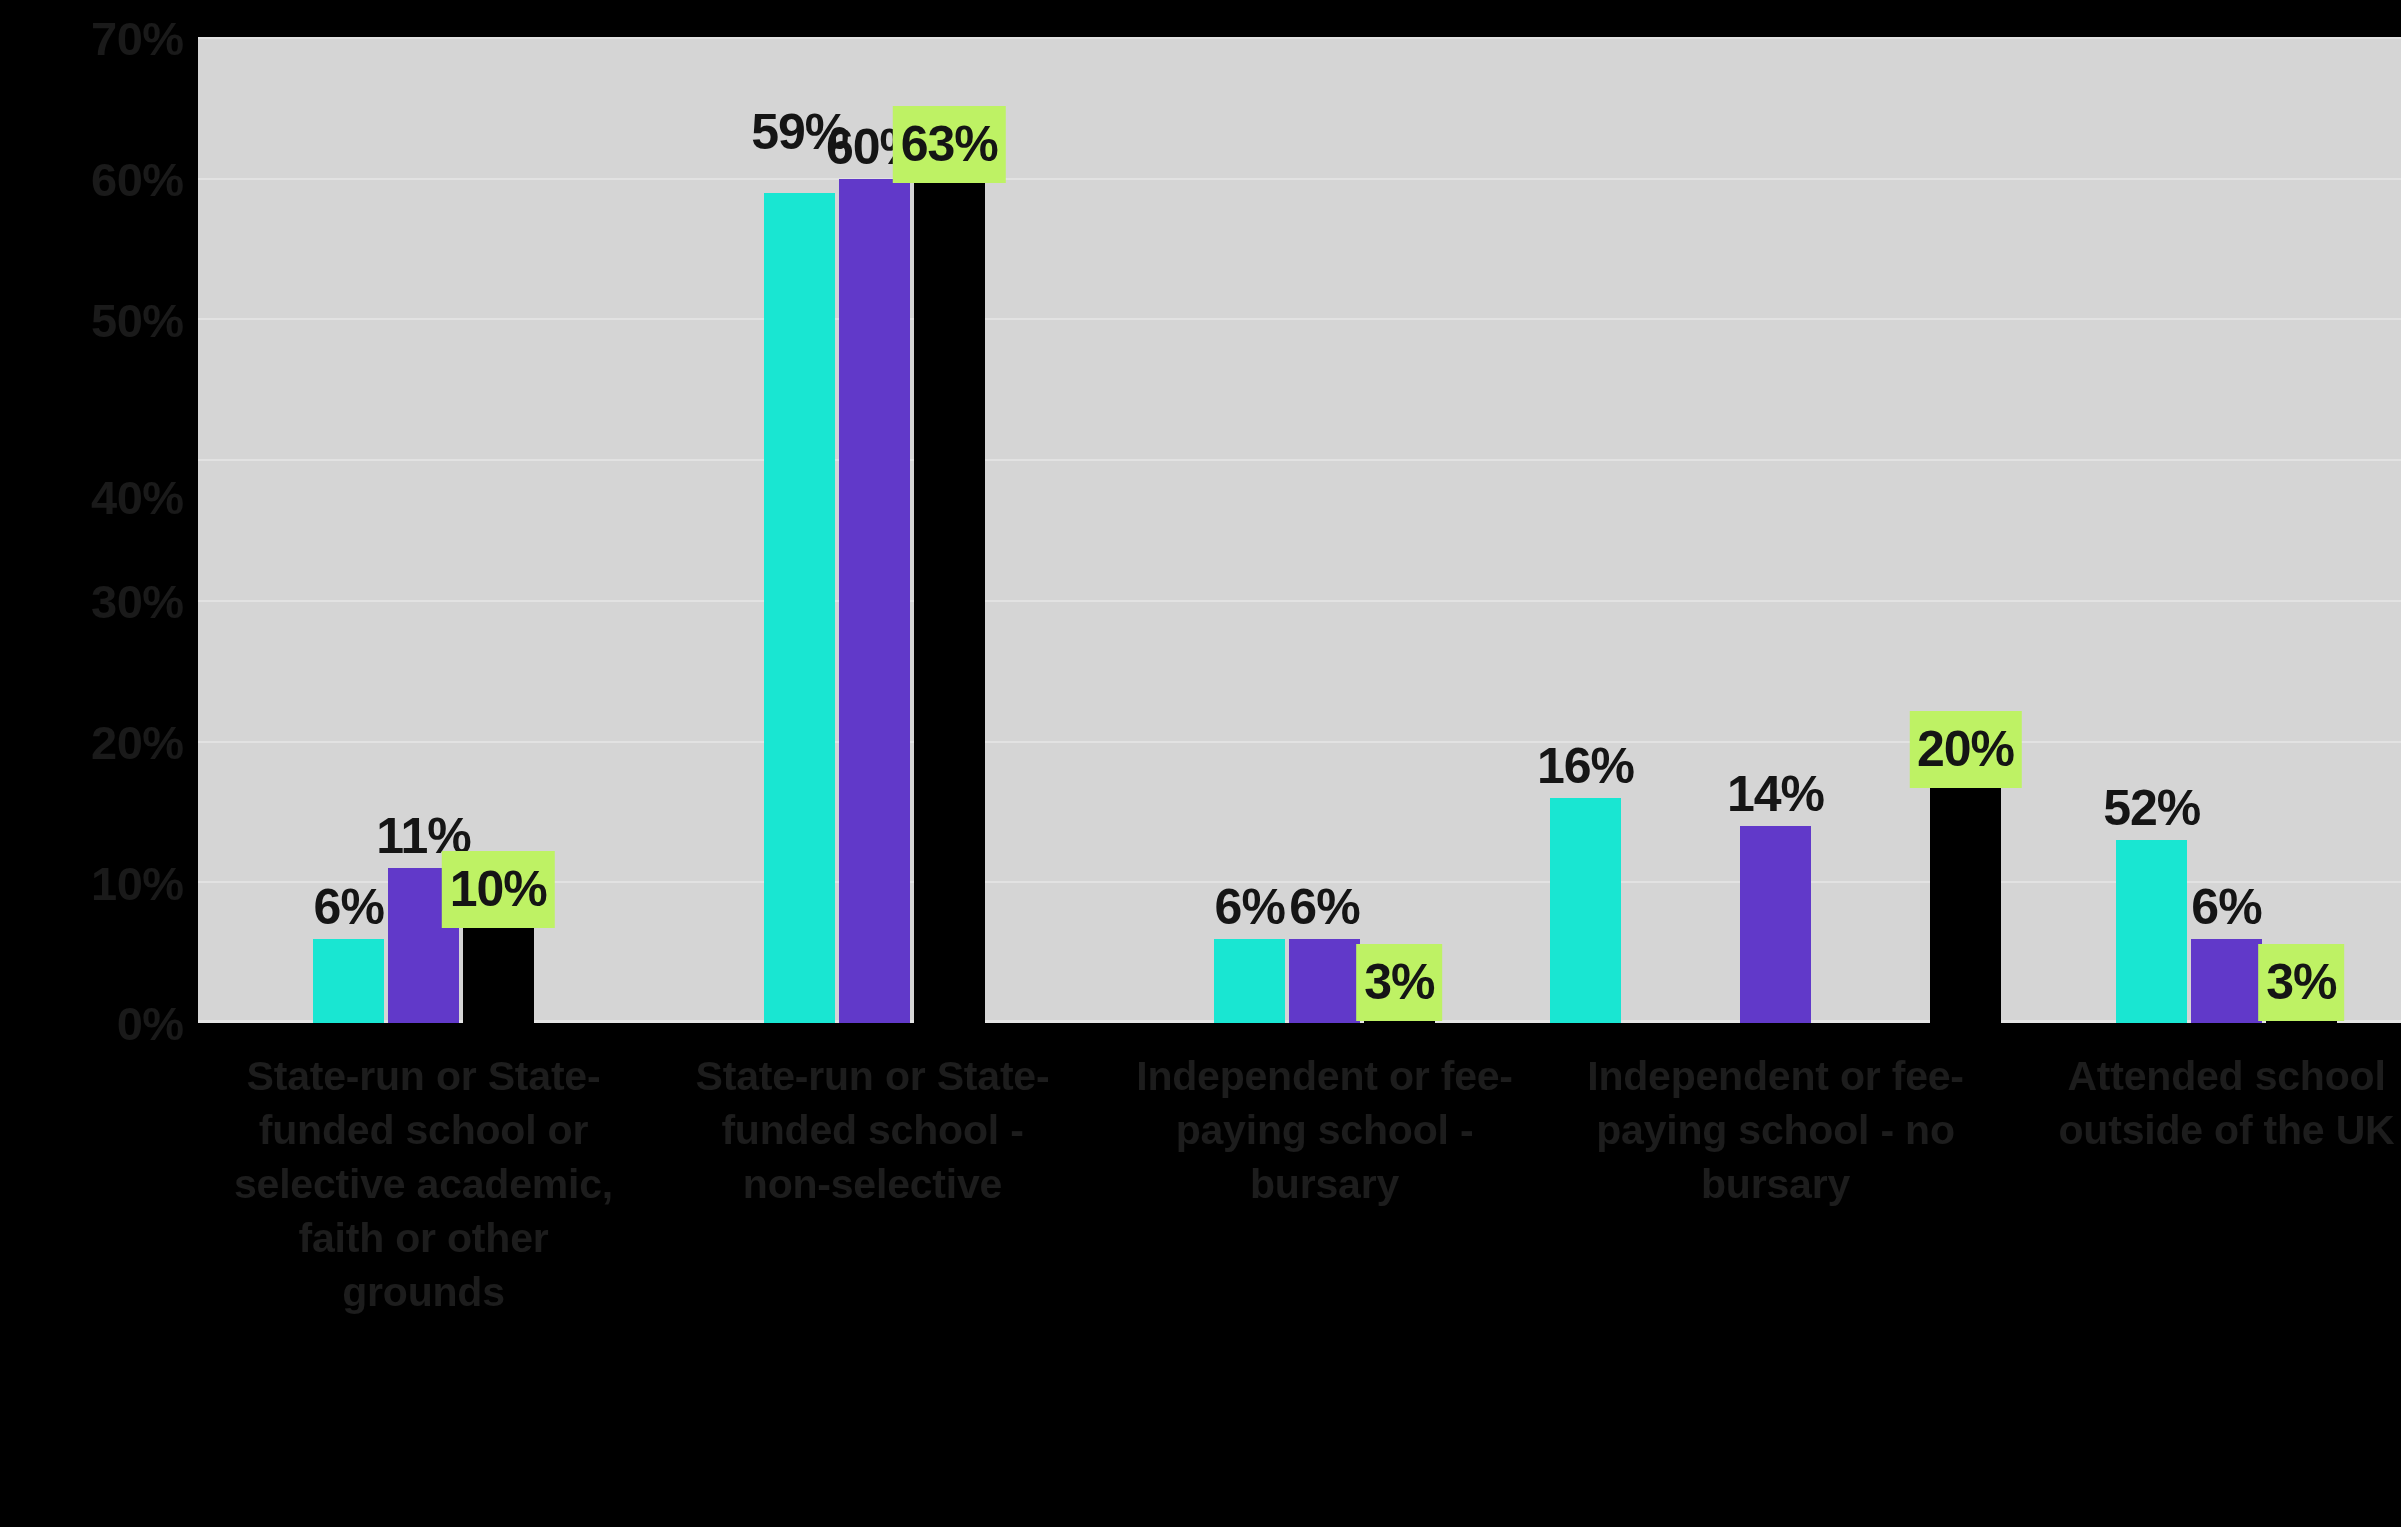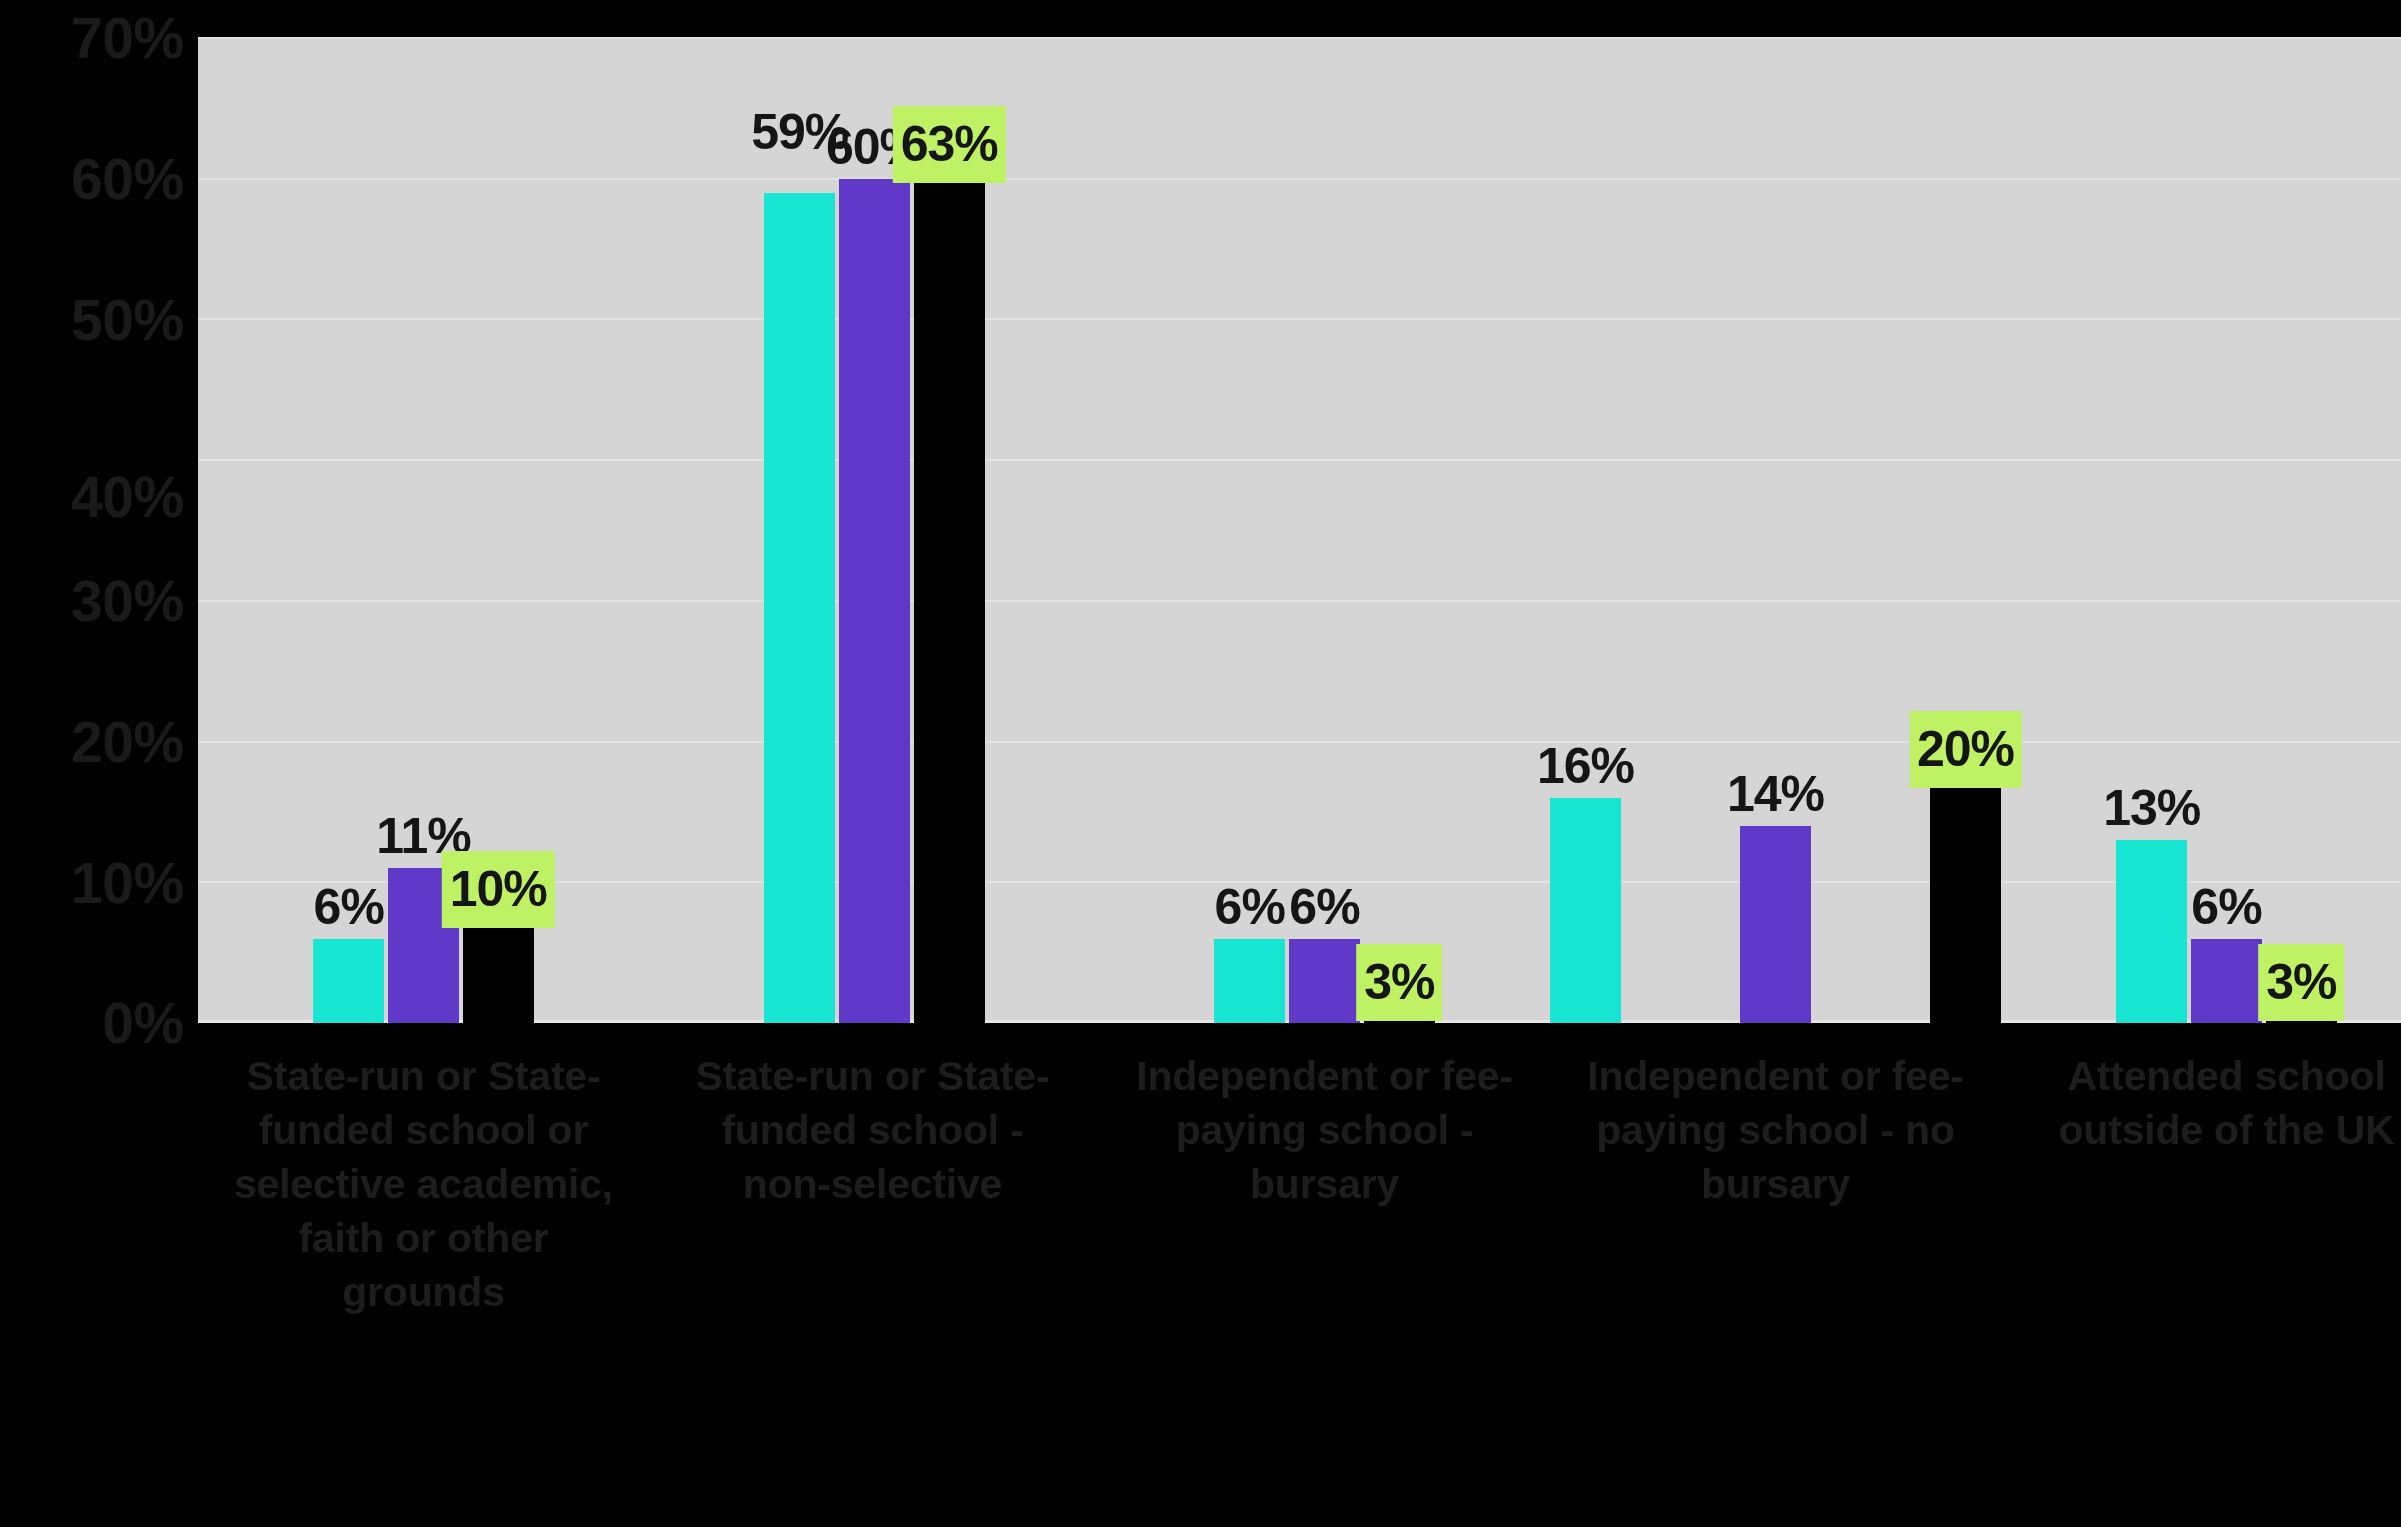--- a/index.html
+++ b/index.html
@@ -9,21 +9,21 @@
     font-family:"Liberation Sans","DejaVu Sans",sans-serif;
     overflow:hidden;position:relative;
   }
   #chart-root{position:absolute;inset:0;}
 
   
   .y-axis{position:absolute;left:0;top:0;width:198px;height:1023px;}
   .y-tick{
     position:absolute;right:14.4px;
     transform:translateY(-50%);
-    color:#1a1a1a;font-weight:bold;font-size:57px;
+    color:#1a1a1a;font-weight:bold;font-size:47px;
     letter-spacing:-0.5px;white-space:nowrap;line-height:1;
   }
 
   
   .plot{
     position:absolute;left:198px;top:38px;
     width:3605px;height:985px;
     background:#d5d5d5;
   }
   .gridline{
@@ -161,21 +161,21 @@
           </div>
           <div class="bar-slot" style="width: 71px;">
             <div class="vlabel boxed" style="bottom: 235px;">20%</div>
             <div class="bar" style="height: 281px; background: rgb(0, 0, 0);"></div>
           </div>
         </div>
       </div>
       <div class="group" style="left: 1803px; width: 451px;">
         <div class="bars" style="gap: 3.8px;">
           <div class="bar-slot" style="width: 71px;">
-            <div class="vlabel" style="bottom: 190px;">13%</div>
+            <div class="vlabel" style="bottom: 190px;">52%</div>
             <div class="bar" style="height: 183px; background: rgb(25, 230, 210);"></div>
           </div>
           <div class="bar-slot" style="width: 71px;">
             <div class="vlabel" style="bottom: 91px;">6%</div>
             <div class="bar" style="height: 84px; background: rgb(97, 57, 201);"></div>
           </div>
           <div class="bar-slot" style="width: 71px;">
             <div class="vlabel boxed" style="bottom: 1.9px;">3%</div>
             <div class="bar" style="height: 42px; background: rgb(0, 0, 0);"></div>
           </div>

